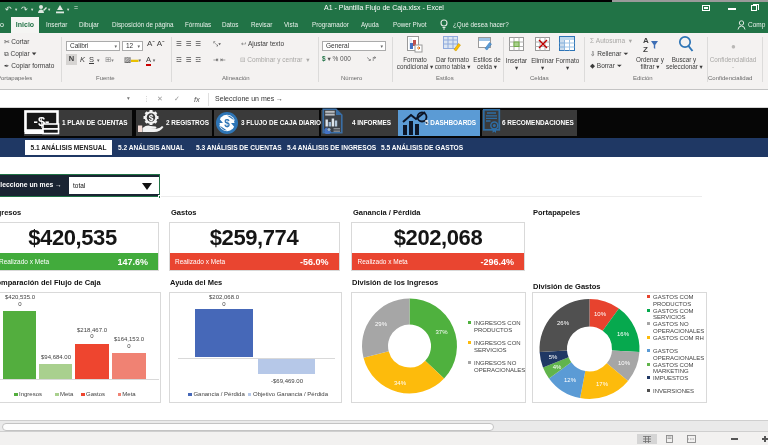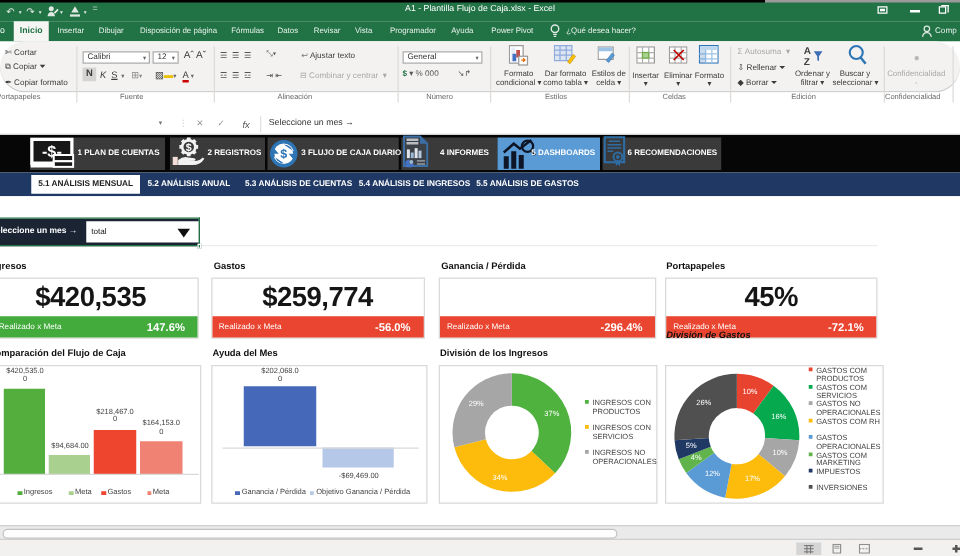--- a/index.html
+++ b/index.html
@@ -11,21 +11,21 @@
 #topline{left:0;top:0;width:612px;height:2px;background:#000;}
 #topline2{left:612px;top:0;width:156px;height:2px;background:#9a9a9a;}
 .qat{color:#dfe9e2;font-size:8px;top:5px;}
 #title{left:0;top:4px;width:768px;text-align:center;color:#fff;font-size:7px;}
 
 #tabrow{left:0;top:17px;width:768px;height:16px;background:#217346;}
 .rtab{position:absolute;color:#e8f0ea;font-size:6.3px;white-space:nowrap;}
 #initab{left:11px;top:17px;width:28px;height:16px;background:#f5f5f3;}
 #initxt{left:0;top:4px;width:28px;text-align:center;color:#217346;font-size:7px;font-weight:bold;}
 
-#ribbon{left:0;top:33px;width:768px;height:41px;background:#f4f2f1;border-bottom:1px solid #c4c4c4;border-radius:24px;}
+#ribbon{left:0;top:33px;width:768px;height:57px;background:#f4f2f1;border-bottom:1px solid #c4c4c4;}
 .rsep{position:absolute;top:4px;width:1px;height:45px;background:#dcdbda;}
 .glabel{position:absolute;top:42px;font-size:6px;color:#6a6a6a;white-space:nowrap;}
 .ritem{position:absolute;font-size:6.5px;color:#3b3b3b;white-space:nowrap;}
 .combo{position:absolute;background:#fff;border:1px solid #ababab;font-size:6.5px;color:#333;}
 .combo .arr{position:absolute;right:2px;top:1px;color:#666;font-size:5px;}
 .bigbtn{position:absolute;font-size:6.3px;color:#3b3b3b;text-align:center;line-height:7px;white-space:nowrap;}
 .gray{color:#a9a8a6;}
 
 #fbar{left:0;top:91px;width:768px;height:17px;background:#fff;border-bottom:1px solid #d4d4d4;}
 .fel{position:absolute;top:4px;font-size:7px;color:#777;}
@@ -342,37 +342,31 @@
       </div>
 </div>
 <div class="card" style="left:168.5px;top:221.5px;width:171px;">
  <div class="knum">$259,774</div>
  <div class="kbar red">
         <span class="l">Realizado x Meta</span>
         <span class="r">-56.0%</span>
       </div>
 </div>
 <div class="card" style="left:351px;top:221.5px;width:174px;">
+ <div class="knum">$202,068</div>
  <div class="kbar red">
         <span class="l">Realizado x Meta</span>
         <span class="r">-296.4%</span>
       </div>
 </div>
-<div class="card" style="left:532px;top:221.5px;width:170px;">
- <div class="knum">45%</div>
- <div class="kbar red">
-        <span class="l">Realizado x Meta</span>
-        <span class="r">-72.1%</span>
-      </div>
-</div>
 
 <div class="klabel" style="left:-9px;top:277.5px;">Comparación del Flujo de Caja</div>
 <div class="klabel" style="left:170px;top:277.5px;">Ayuda del Mes</div>
 <div class="klabel" style="left:352px;top:277.5px;">División de los Ingresos</div>
-<div class="klabel" style="left:533px;top:263px;font-style:italic;">División de Gastos</div>
+<div class="klabel" style="left:533px;top:282px;">División de Gastos</div>
 
 <div class="chbox" style="left:-14px;top:292px;width:175px;height:111px;"></div>
 <div class="chbox" style="left:169px;top:292px;width:173px;height:111px;"></div>
 <div class="chbox" style="left:351px;top:292px;width:175px;height:111px;"></div>
 <div class="chbox" style="left:532px;top:292px;width:175px;height:111px;"></div>
 
 <div class="dlab" style="left:2px;top:294px;width:36px;">$420,535.0<br>0</div>
 <div class="dlab" style="left:39px;top:354px;width:34px;">$94,684.00</div>
 <div class="dlab" style="left:74px;top:326.5px;width:36px;">$218,467.0<br>0</div>
 <div class="dlab" style="left:111px;top:336px;width:36px;">$164,153.0<br>0</div>

